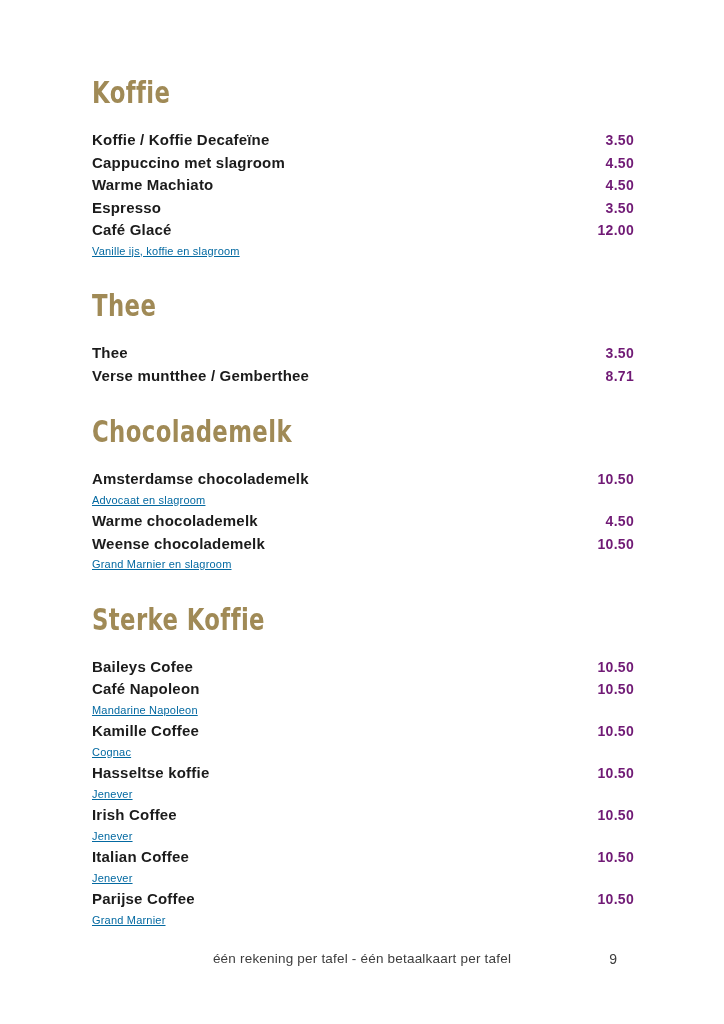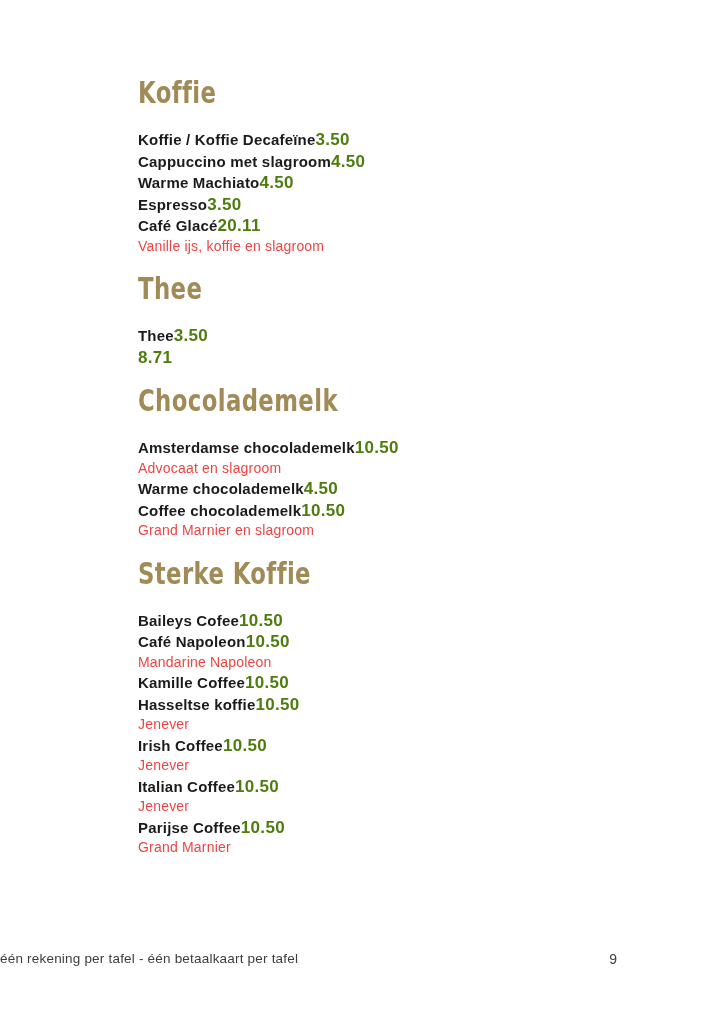--- a/index.html
+++ b/index.html
@@ -9,75 +9,76 @@
     height: 1024px;
     font-family: "Liberation Sans", sans-serif;
     position: relative;
     overflow: hidden;
   }
   .page {
     width: 724px;
     height: 1024px;
     background: #ffffff;
     position: relative;
-    padding-left: 46px;
   }
   .content {
     padding: 74px 90px 0 92px;
   }
   .menu-section + .menu-section {
-    margin-top: 14px;
+    margin-top: 26px;
   }
   .section-title {
     font-family: "DejaVu Sans", sans-serif;
     font-weight: bold;
     font-size: 30px;
     line-height: 38px;
     color: #a08a56;
     transform: scaleX(0.76);
     transform-origin: left center;
     white-space: nowrap;
     margin-bottom: 17px;
     letter-spacing: 0.5px;
   }
   .item-row {
     display: flex;
-    justify-content: flex-start;
+    justify-content: space-between;
     align-items: baseline;
     line-height: 21.5px;
   }
   .item-name {
     font-size: 15px;
     font-weight: 700;
     color: #1b1b1b;
     letter-spacing: 0.2px;
   }
   .item-price {
-    font-size: 17px;
+    font-size: 14px;
     font-weight: 700;
-    color: #4d7c0f;
+    color: #701a75;
     letter-spacing: 0.3px;
   }
   .item-desc {
-    font-size: 14px;
+    font-size: 11px;
     font-weight: 400;
-    color: #ef4444;
+    color: #0369a1;
     line-height: 19.5px;
     letter-spacing: 0.2px;
+    text-decoration: underline;
   }
   .page-footer {
     position: absolute;
     top: 949px;
     left: 0;
     width: 724px;
     height: 20px;
   }
   .footer-note {
     display: block;
     width: 100%;
+    text-align: center;
     font-size: 13.5px;
     color: #3d3d3d;
     letter-spacing: 0.2px;
     line-height: 20px;
   }
   .page-number {
     position: absolute;
     top: 0;
     right: 107px;
     font-size: 14px;
@@ -123,39 +124,40 @@
     <div class="item-row">
       <span class="item-name">Espresso</span>
       <span class="item-price">3.50</span>
     </div>
 
   </div>
 
   <div class="menu-item">
     <div class="item-row">
       <span class="item-name">Café Glacé</span>
-      <span class="item-price">20.11</span>
+      <span class="item-price">12.00</span>
     </div>
     <div class="item-desc">Vanille ijs, koffie en slagroom</div>
   </div>
 </div>
   </section>
 
   <section class="menu-section">
     <h2 class="section-title">Thee</h2>
     <div class="items">
   <div class="menu-item">
     <div class="item-row">
       <span class="item-name">Thee</span>
       <span class="item-price">3.50</span>
     </div>
   </div>
 
   <div class="menu-item">
     <div class="item-row">
+      <span class="item-name">Verse muntthee / Gemberthee</span>
       <span class="item-price">8.71</span>
     </div>
 
   </div>
 </div>
   </section>
 
   <section class="menu-section">
     <h2 class="section-title">Chocolademelk</h2>
     <div class="items">
@@ -170,21 +172,21 @@
   <div class="menu-item">
     <div class="item-row">
       <span class="item-name">Warme chocolademelk</span>
       <span class="item-price">4.50</span>
     </div>
 
   </div>
 
   <div class="menu-item">
     <div class="item-row">
-      <span class="item-name">Coffee chocolademelk</span>
+      <span class="item-name">Weense chocolademelk</span>
       <span class="item-price">10.50</span>
     </div>
     <div class="item-desc">Grand Marnier en slagroom</div>
   </div>
 </div>
   </section>
 
   <section class="menu-section">
     <h2 class="section-title">Sterke Koffie</h2>
     <div class="items">
@@ -202,20 +204,21 @@
       <span class="item-price">10.50</span>
     </div>
     <div class="item-desc">Mandarine Napoleon</div>
   </div>
 
   <div class="menu-item">
     <div class="item-row">
       <span class="item-name">Kamille Coffee</span>
       <span class="item-price">10.50</span>
     </div>
+    <div class="item-desc">Cognac</div>
   </div>
 
   <div class="menu-item">
     <div class="item-row">
       <span class="item-name">Hasseltse koffie</span>
       <span class="item-price">10.50</span>
     </div>
     <div class="item-desc">Jenever</div>
   </div>
 

